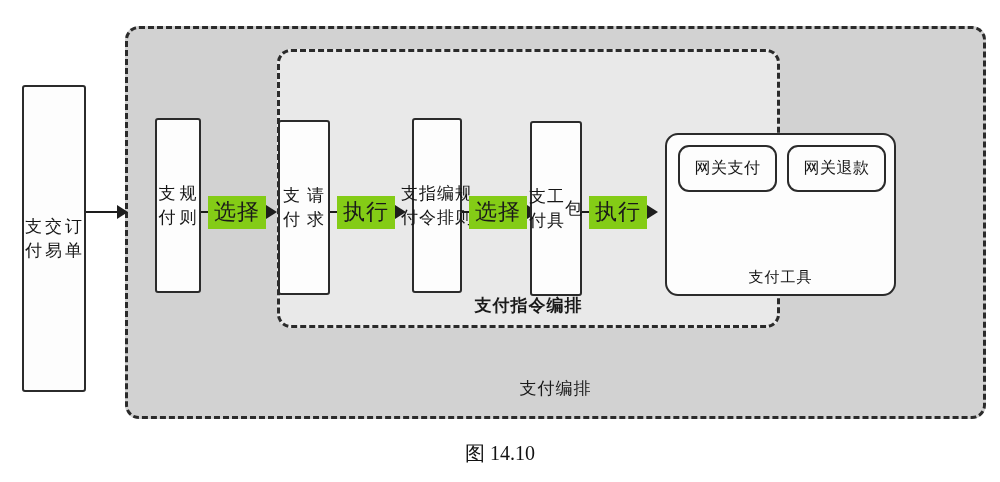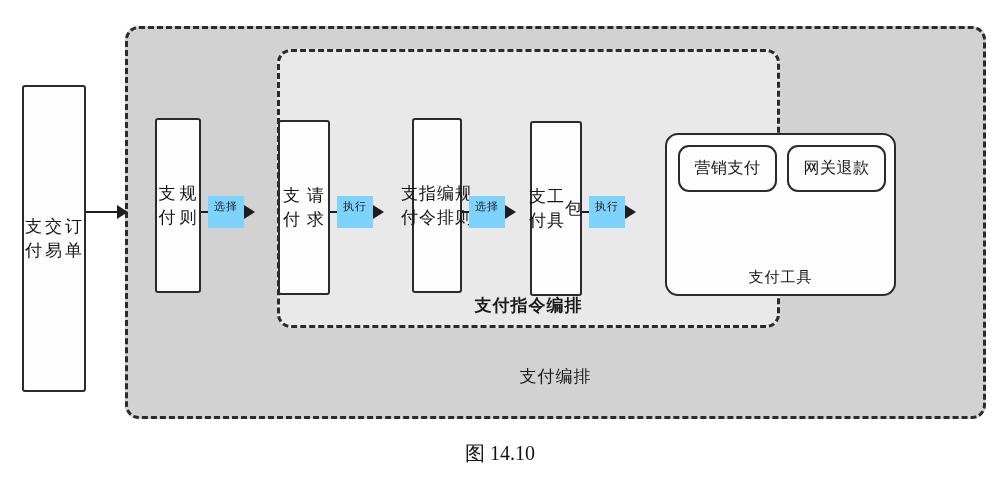--- a/index.html
+++ b/index.html
@@ -44,21 +44,21 @@
   .group-label {
     position: absolute;
     left: 0;
     right: 0;
     text-align: center;
     font-size: 17px;
     letter-spacing: 1px;
     color: #1a1a1a;
     white-space: nowrap;
   }
-  .group-outer > .group-label { bottom: 28px; margin-top: 37px; }
+  .group-outer > .group-label { bottom: 16px; margin-top: 37px; }
   .group-inner > .group-label { bottom: 8px; font-weight: bold; }
 
   
   .node {
     position: absolute;
     box-sizing: border-box;
     background: #fdfdfd;
     border: 2.5px solid #2b2b2b;
     border-radius: 3px;
     display: flex;
@@ -139,25 +139,25 @@
   }
   .conn-head {
     width: 0;
     height: 0;
     border-top: 7px solid transparent;
     border-bottom: 7px solid transparent;
     border-left: 11px solid #1d1d1d;
     flex: 0 0 auto;
   }
   .conn-label {
-    background: #7dd3fc;
-    font-size: 11px;
+    background: #84cc16;
+    font-size: 22px;
     letter-spacing: 1px;
     color: #1a1a1a;
-    padding: 5px 6px 16px 6px;
+    padding: 5px 6px 6px 6px;
     white-space: nowrap;
     line-height: 1;
   }
 
   .conn-entry  { left: 86px;  top: 195px; }
   .conn-entry .conn-line { width: 31px; }
 
   .conn-a { left: 201px; top: 195px; }
   .conn-a .conn-line { width: 7px; }
 
@@ -257,21 +257,21 @@
   </div>
 
   <div class="conn conn-d">
     <div class="conn-line"></div>
     <div class="conn-label">执行</div>
     <div class="conn-head"></div>
   </div>
 
   <div class="tools-panel">
     <div class="tools-grid">
-      <div class="tool-chip">营销支付</div>
+      <div class="tool-chip">网关支付</div>
       <div class="tool-chip">网关退款</div>
     </div>
     <div class="tools-caption">支付工具</div>
   </div>
 
   <div class="figure-caption">图 14.10</div>
 
 </div>
 
 </body></html>

